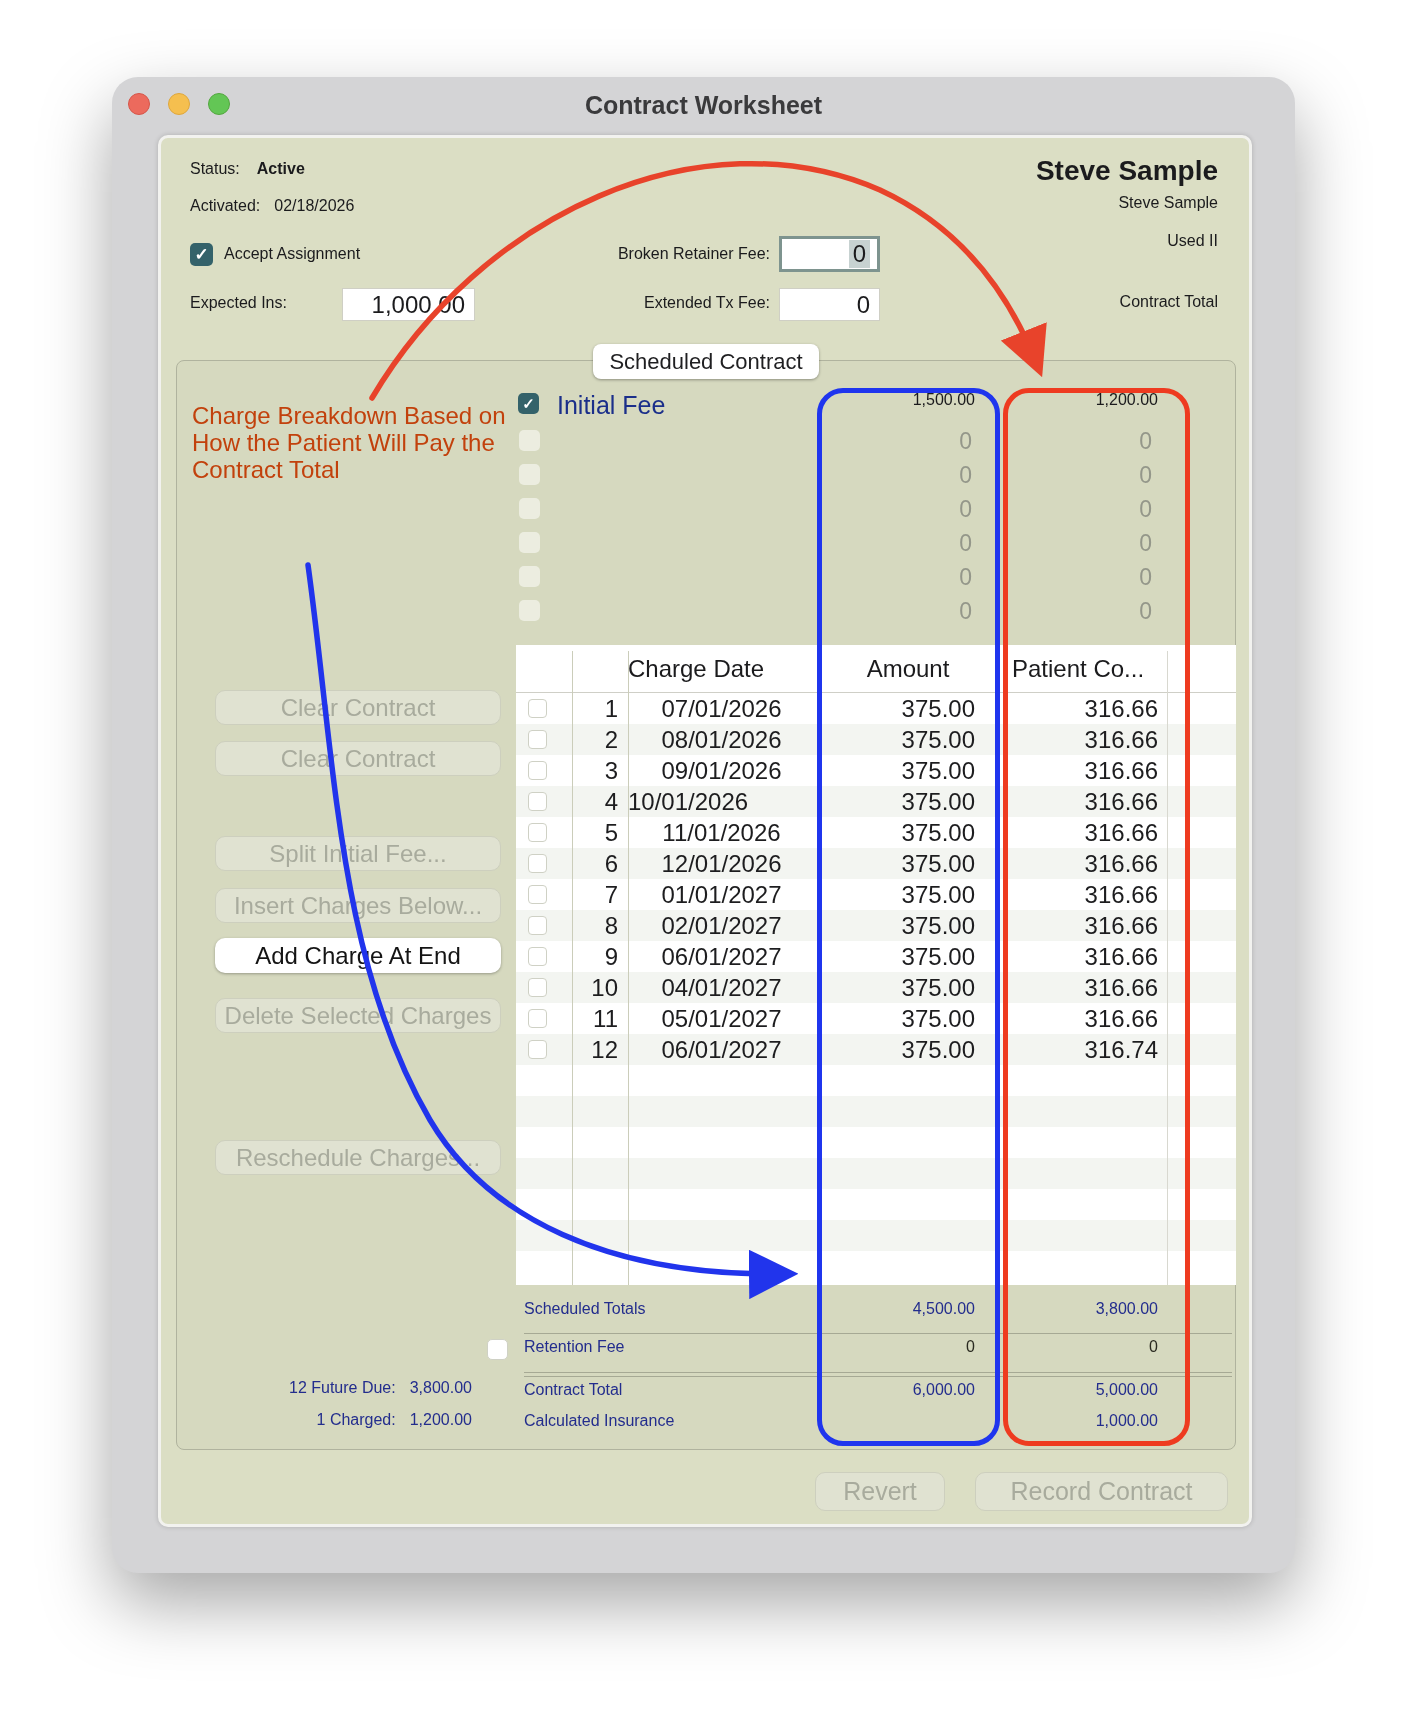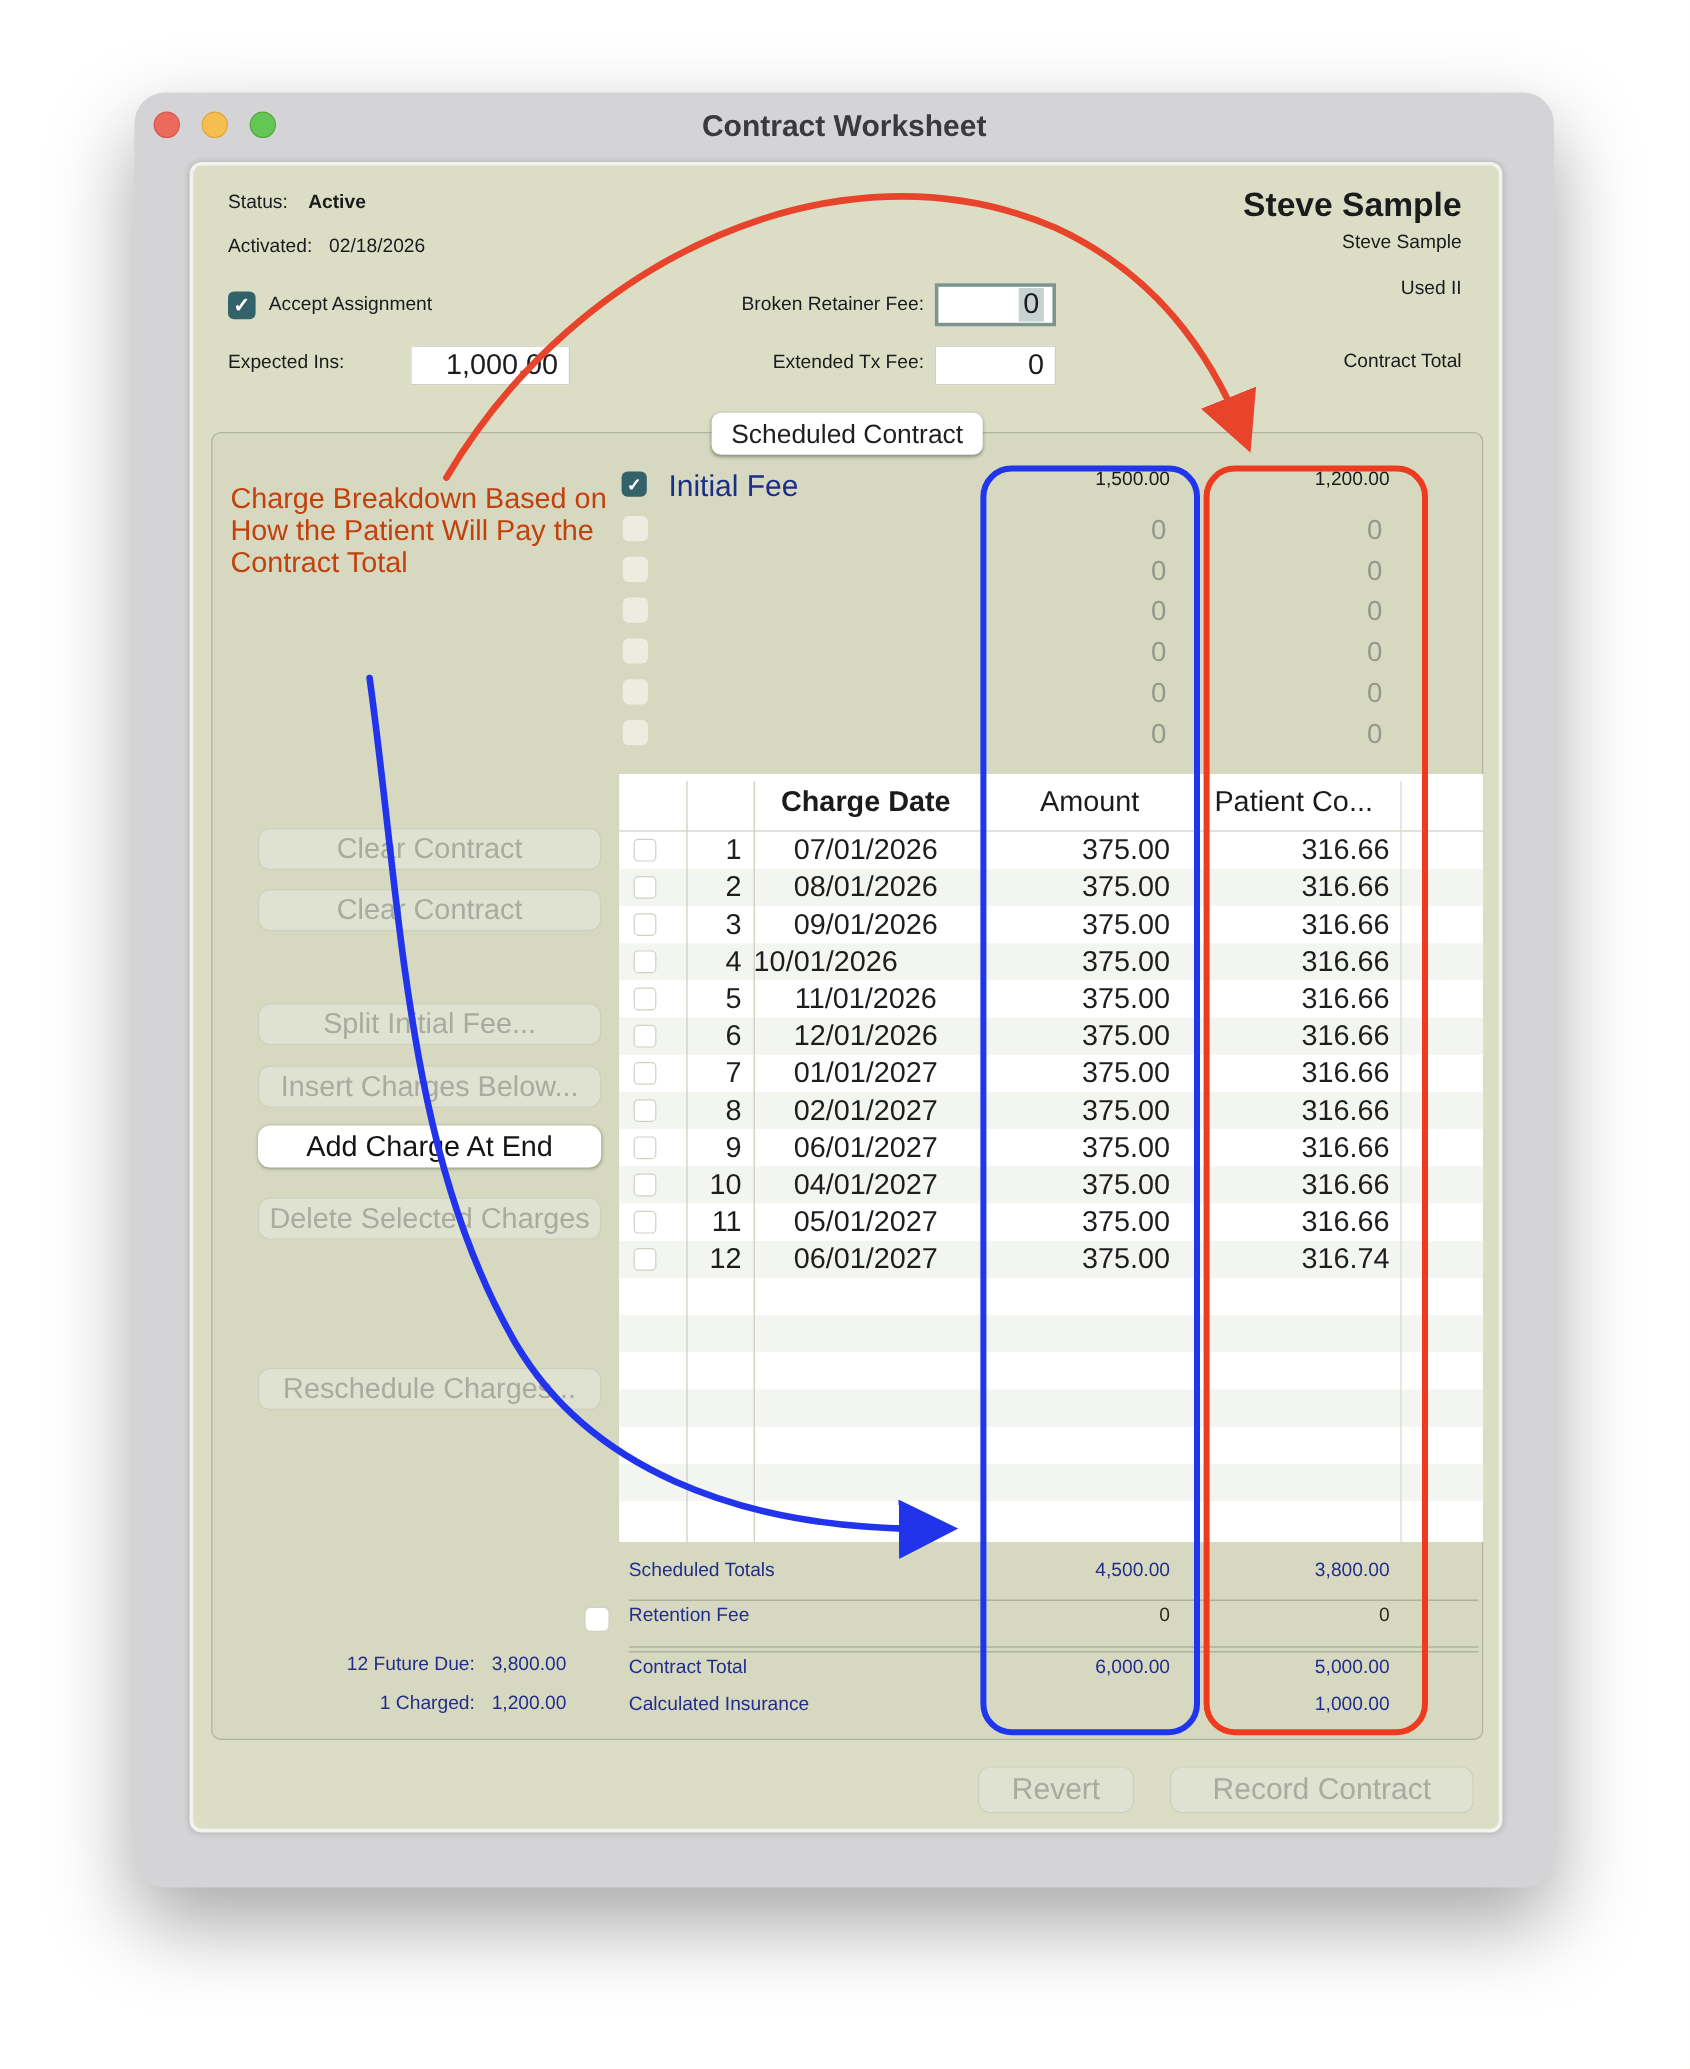--- a/index.html
+++ b/index.html
@@ -159,21 +159,21 @@
         <div class="abs stripe" style="top: 482px; background: rgb(255, 255, 255);"></div>
         <div class="abs stripe" style="top: 513px; background: rgb(243, 245, 241);"></div>
         <div class="abs stripe" style="top: 544px; background: rgb(255, 255, 255);"></div>
         <div class="abs stripe" style="top: 575px; background: rgb(243, 245, 241);"></div>
         <div class="abs stripe" style="top: 606px; background: rgb(255, 255, 255);"></div>
       </div>
     <div class="abs" style="left:0;top:47px;width:720px;height:1px;background:#cfcfc7;"></div>
     <div class="abs vsep" style="left:56px;top:6px;height:634px;"></div>
     <div class="abs vsep" style="left:112px;top:6px;height:634px;"></div>
     <div class="abs vsep" style="left:651px;top:6px;height:634px;background:#d8d8d0;"></div>
-    <div class="abs thead-cell" style="left:112px;width:187px;text-align:center;font-weight:bold;">Charge Date</div>
+    <div class="abs thead-cell" style="left:112px;width:187px;">Charge Date</div>
     <div class="abs thead-cell" style="left:299px;width:186px;text-align:center;">Amount</div>
     <div class="abs thead-cell" style="left:496px;width:180px;text-align:left;">Patient Co...</div>
     <div id="table-rows">
         <div class="abs" style="left: 0px; top: 48px; width: 720px; height: 31px;">
           <div class="abs cb white" style="left: 12px; top: 6px; width: 19px; height: 19px; border-radius: 4px;"></div>
           <div class="abs cell" style="left: 42px; top: 2px; width: 60px; text-align: right;">1</div>
           <div class="abs cell" style="left: 112px; top: 2px; width: 187px; text-align: center;">07/01/2026</div>
           <div class="abs cell" style="left: 184px; top: 2px; width: 275px; text-align: right;">375.00</div>
           <div class="abs cell" style="left: 444px; top: 2px; width: 198px; text-align: right;">316.66</div>
         </div>

